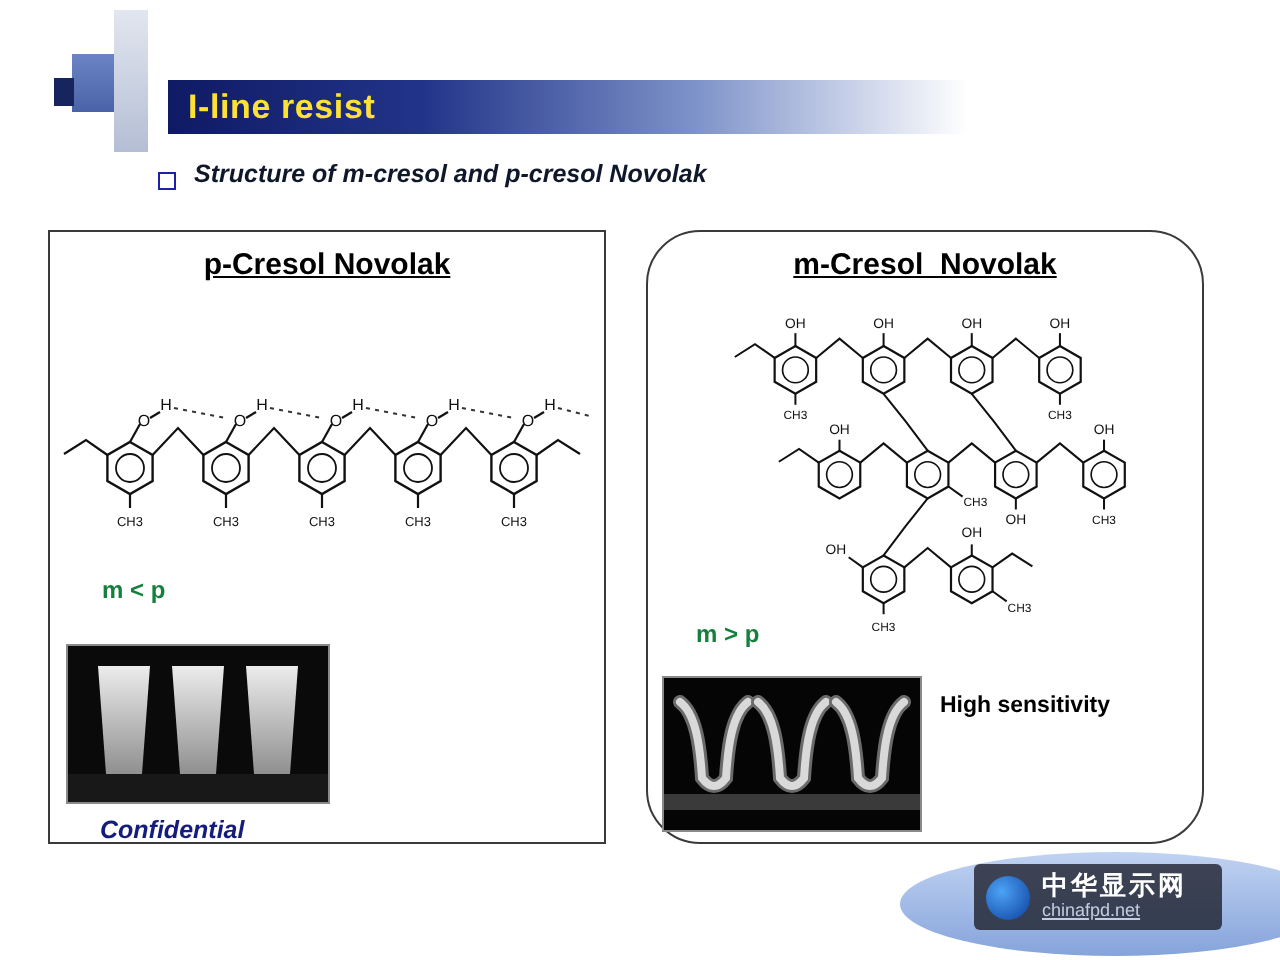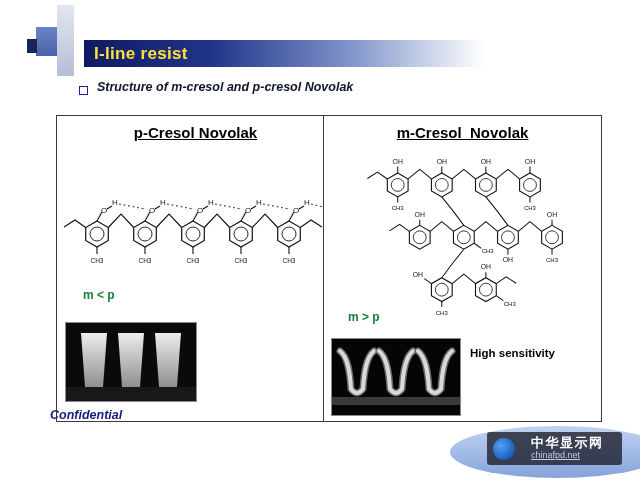--- a/index.html
+++ b/index.html
@@ -17,42 +17,42 @@
     position:absolute;left:84px;top:40px;width:400px;height:27px;
     background:linear-gradient(90deg,#0f1a64 0%,#223489 32%,#7e93c9 66%,rgba(255,255,255,0) 100%);
     display:flex;align-items:center;padding-left:10px;box-sizing:border-box;
   }
   .title-band span{color:#ffe135;font-size:17px;font-weight:bold;letter-spacing:.3px;}
   
   .bullet-sq{position:absolute;left:79px;top:86px;width:7px;height:7px;border:1.5px solid #1f1fae;background:#fff;}
   .bullet-text{position:absolute;left:97px;top:80px;font-size:12.5px;font-weight:bold;font-style:italic;color:#0f172a;}
   
   .panel{position:absolute;top:115px;width:277px;height:305px;border:1px solid #3a3a3a;background:#fff;}
-  .panel-left{left:56px;}
-  .panel-right{left:323px;}
+  .panel-left{left:24px;}
+  .panel-right{left:323px;border-radius:27px;}
   .panel-title{position:absolute;top:8px;left:0;width:100%;text-align:center;font-size:15px;font-weight:bold;text-decoration:underline;color:#000;white-space:pre-wrap;}
   .struct{position:absolute;}
   .struct-left{left:2px;top:46px;width:270px;height:110px;}
   .struct-right{left:14px;top:34px;width:248px;height:170px;}
   .comparison{position:absolute;font-size:12px;font-weight:bold;color:#15803d;text-align:center;}
   .cmp-left{left:26px;top:172px;}
   .cmp-right{left:24px;top:194px;}
   .sem{position:absolute;border:1px solid #8a8a8a;}
   .sem-left{left:8px;top:206px;width:130px;height:78px;}
   .sem-right{left:7px;top:222px;width:128px;height:76px;}
   .props{position:absolute;font-size:11.5px;font-weight:bold;line-height:1.6;color:#000;}
   .props-left{left:150px;top:214px;}
   .props-right{left:146px;top:228px;}
   
   .footer{position:absolute;left:50px;top:408px;font-size:12.5px;font-weight:bold;font-style:italic;color:#141e7a;}
   
   .ellipse{position:absolute;left:450px;top:426px;width:215px;height:52px;border-radius:50%;
     background:linear-gradient(180deg,#bdd0f1,#7f9fd9);opacity:.95;}
-  .watermark{position:absolute;left:487px;top:432px;width:135px;height:33px;
-    background:rgba(25,28,40,.78);border-radius:3px;display:flex;align-items:center;gap:16px;
+  .watermark{position:absolute;left:487px;top:432px;width:124px;height:33px;
+    background:rgba(25,28,40,.78);border-radius:3px;display:flex;align-items:center;gap:6px;
     padding:0 6px;box-sizing:border-box;}
   .wm-badge{width:22px;height:22px;border-radius:50%;flex:0 0 22px;
     background:radial-gradient(circle at 35% 35%,#4da3f5,#0b3f9e);}
   .wm-texts{display:flex;flex-direction:column;justify-content:center;}
   .wm-cn{font-size:13px;color:#ffffff;font-weight:bold;letter-spacing:1.5px;line-height:1.1;}
   .wm-url{font-size:9px;color:#c2cde3;line-height:1.1;margin-top:1px;text-decoration:underline;}
 </style>
 </head>
 <body>
 

